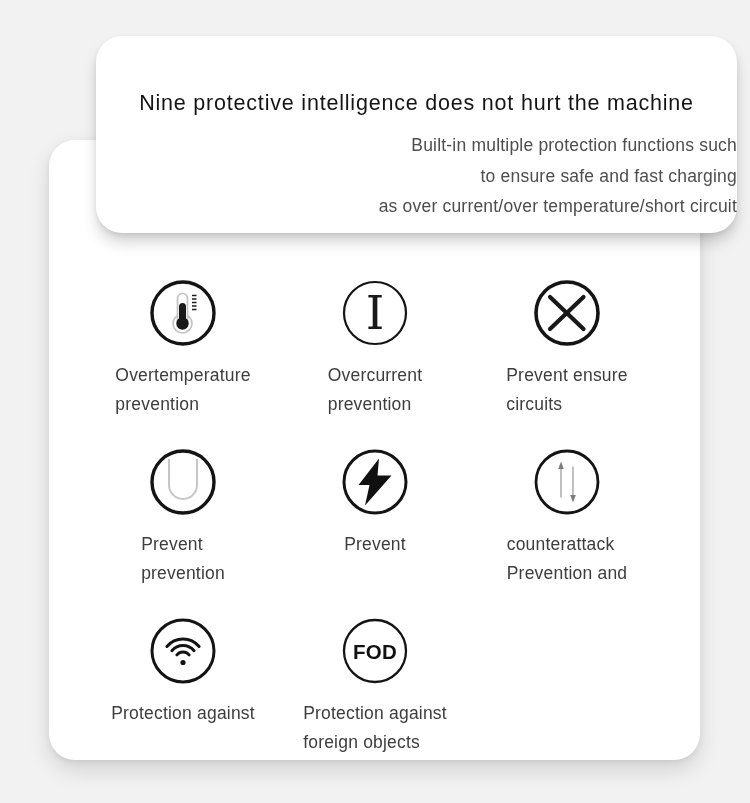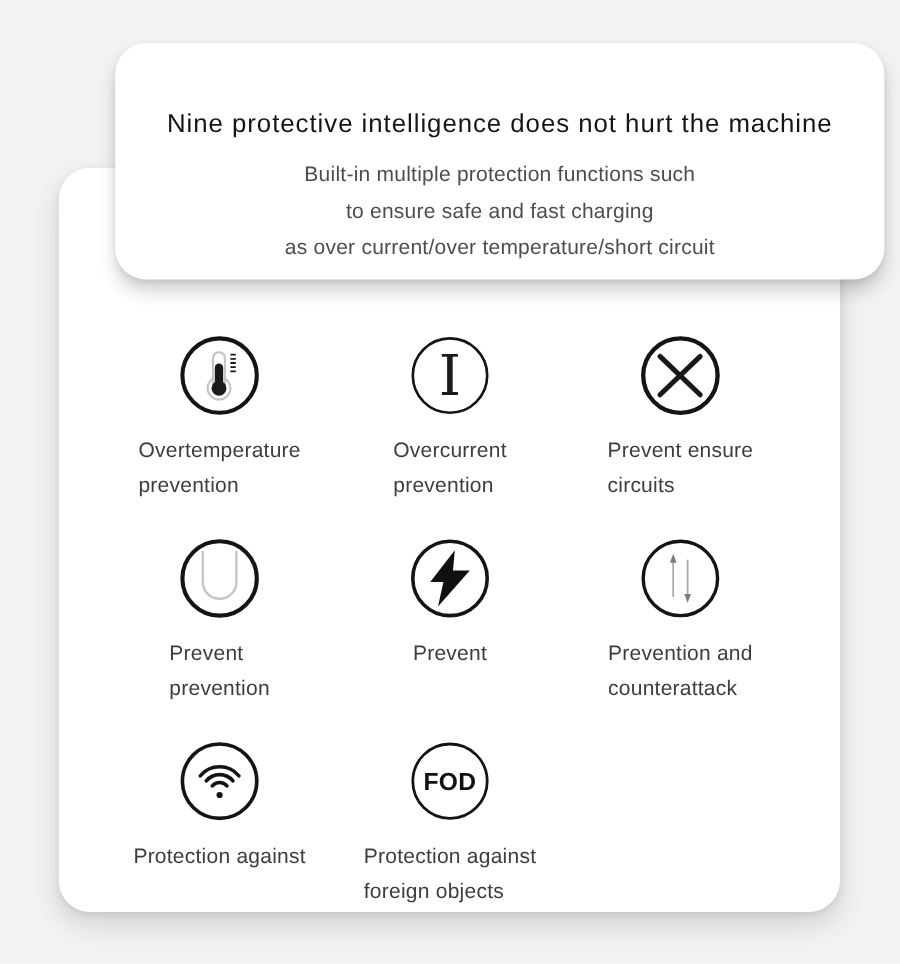--- a/index.html
+++ b/index.html
@@ -16,21 +16,21 @@
   .top-card{
     position:absolute;left:57px;top:36px;width:641px;height:197px;
     background:#ffffff;border-radius:26px;z-index:2;
     box-shadow:0 10px 16px -2px rgba(0,0,0,.20), 0 2px 5px rgba(0,0,0,.08);
     box-sizing:border-box;text-align:center;padding-top:54px;margin-left:39px;
   }
   .main-title{
     font-size:21.5px;color:#151515;letter-spacing:.8px;line-height:26px;
     white-space:nowrap;
   }
-  .subtitle{margin-top:14px;}
+  .subtitle{margin-top:14px;text-align:right;}
   .subtitle div{
     font-size:17.5px;line-height:30.5px;color:#4d4d4d;letter-spacing:.2px;
   }
   .feature-grid{
     position:absolute;left:38px;top:140px;width:576px;
     display:grid;grid-template-columns:repeat(3,192px);row-gap:30px;
   }
   .feature-cell{display:flex;flex-direction:column;align-items:center;}
   .icon-wrap{width:66px;height:66px;display:block;}
   .feature-label{
@@ -135,22 +135,22 @@
       <span class="icon-wrap">
         <svg width="66" height="66" viewBox="0 0 66 66">
           <circle cx="33" cy="33" r="31" fill="none" stroke="#141414" stroke-width="2.8"></circle>
           <line x1="27" y1="19.5" x2="27" y2="48.5" stroke="#ababab" stroke-width="1.5"></line>
           <polygon points="27,12.5 24.2,20 29.8,20" fill="#7d7d7d"></polygon>
           <line x1="39" y1="17.5" x2="39" y2="46.5" stroke="#ababab" stroke-width="1.5"></line>
           <polygon points="39,53.5 36.2,46 41.8,46" fill="#7d7d7d"></polygon>
         </svg>
       </span>
       <div class="feature-label">
+        <div>counterattack</div>
         <div>Prevention and</div>
-        <div>counterattack</div>
       </div>
     </div>
 
     <div class="feature-cell">
       <span class="icon-wrap">
         <svg width="66" height="66" viewBox="0 0 66 66">
           <circle cx="33" cy="33" r="31" fill="none" stroke="#141414" stroke-width="3"></circle>
           <path d="M16.9,28.5 A21,21 0 0 1 49.1,28.5" fill="none" stroke="#141414" stroke-width="3" stroke-linecap="round"></path>
           <path d="M21.9,32.7 A14.5,14.5 0 0 1 44.1,32.7" fill="none" stroke="#141414" stroke-width="3" stroke-linecap="round"></path>
           <path d="M26.9,36.9 A8,8 0 0 1 39.1,36.9" fill="none" stroke="#141414" stroke-width="3" stroke-linecap="round"></path>

